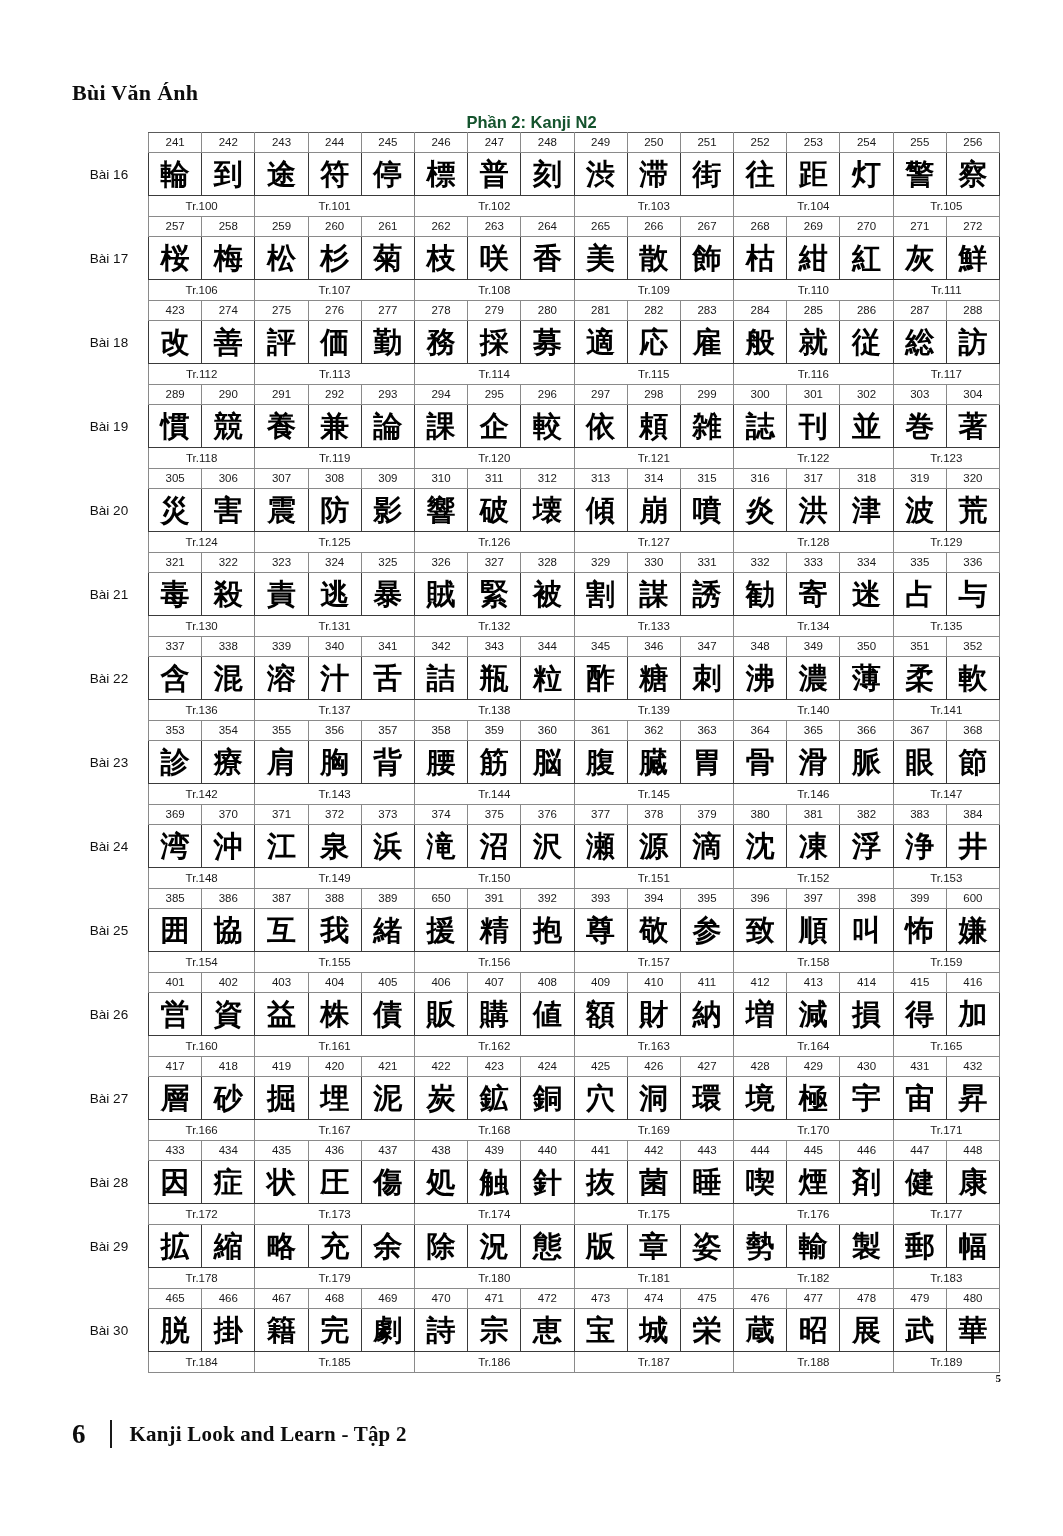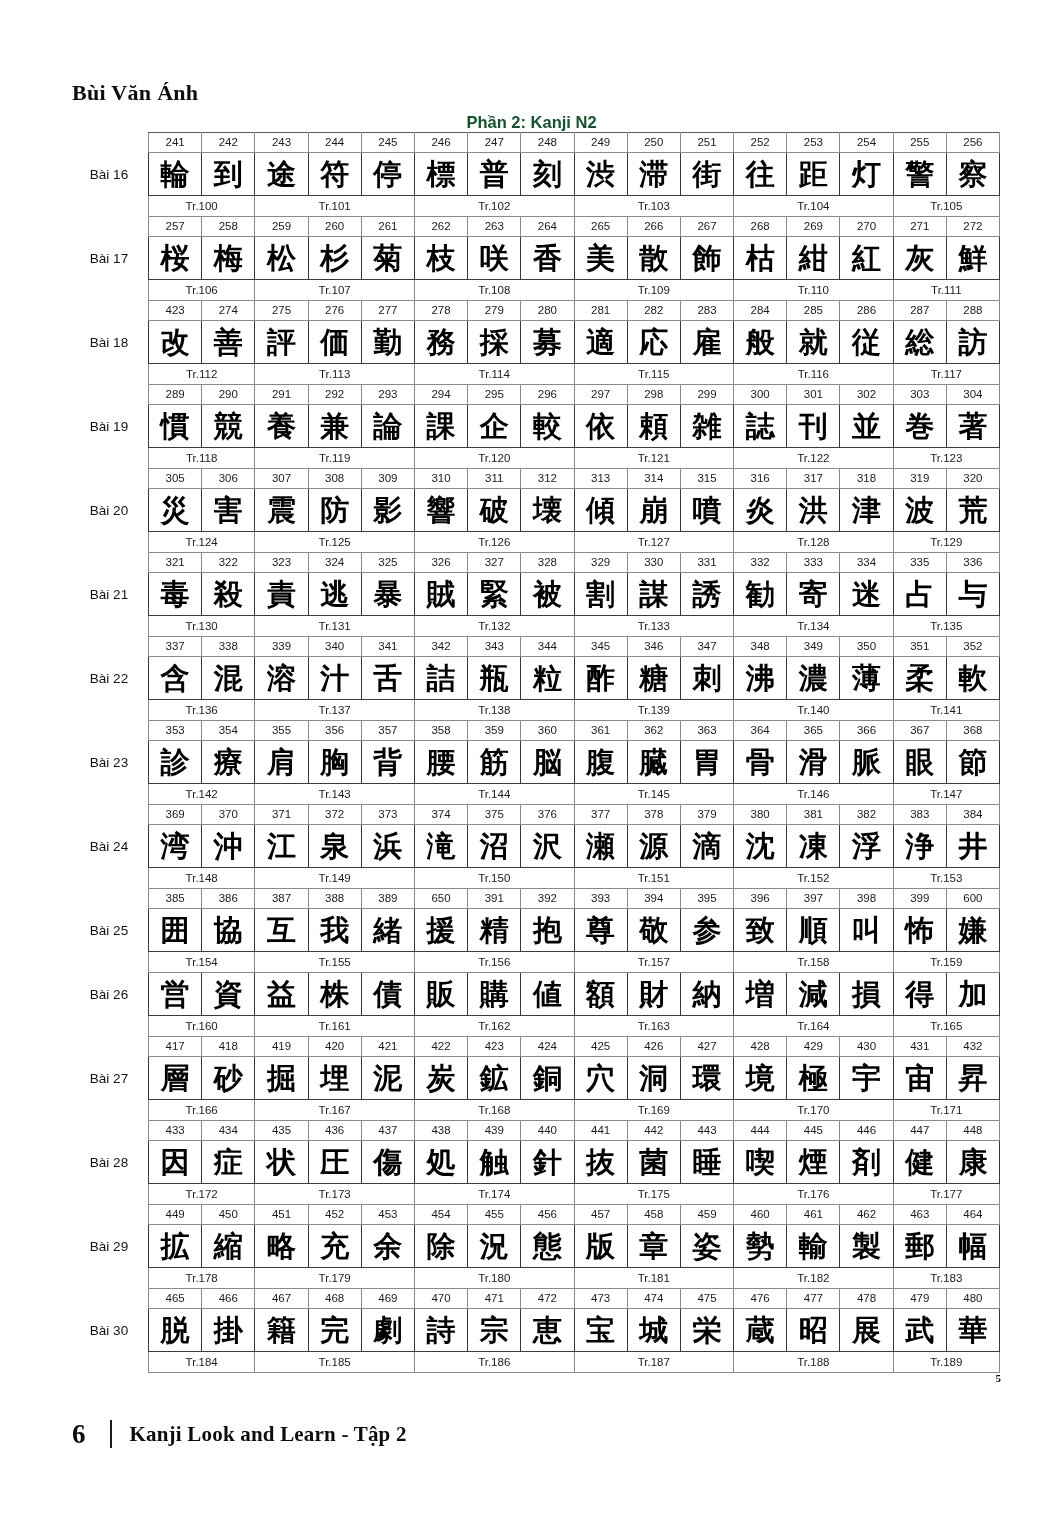--- a/index.html
+++ b/index.html
@@ -643,20 +643,39 @@
           <tr>
             <td class="spacer-label"></td>
             <td class="tr-cell" colspan="2">Tr.154</td>
             <td class="tr-cell" colspan="3">Tr.155</td>
             <td class="tr-cell" colspan="3">Tr.156</td>
             <td class="tr-cell" colspan="3">Tr.157</td>
             <td class="tr-cell" colspan="3">Tr.158</td>
             <td class="tr-cell" colspan="2">Tr.159</td>
           </tr>
           <tr>
+            <td class="spacer-label"></td>
+            <td class="num-cell">401</td>
+            <td class="num-cell">402</td>
+            <td class="num-cell">403</td>
+            <td class="num-cell">404</td>
+            <td class="num-cell">405</td>
+            <td class="num-cell">406</td>
+            <td class="num-cell">407</td>
+            <td class="num-cell">408</td>
+            <td class="num-cell">409</td>
+            <td class="num-cell">410</td>
+            <td class="num-cell">411</td>
+            <td class="num-cell">412</td>
+            <td class="num-cell">413</td>
+            <td class="num-cell">414</td>
+            <td class="num-cell">415</td>
+            <td class="num-cell">416</td>
+          </tr>
+          <tr>
             <td class="lesson-label">Bài 26</td>
             <td class="kanji-cell">営</td>
             <td class="kanji-cell">資</td>
             <td class="kanji-cell">益</td>
             <td class="kanji-cell">株</td>
             <td class="kanji-cell">債</td>
             <td class="kanji-cell">販</td>
             <td class="kanji-cell">購</td>
             <td class="kanji-cell">値</td>
             <td class="kanji-cell">額</td>
@@ -765,39 +784,20 @@
           <tr>
             <td class="spacer-label"></td>
             <td class="tr-cell" colspan="2">Tr.172</td>
             <td class="tr-cell" colspan="3">Tr.173</td>
             <td class="tr-cell" colspan="3">Tr.174</td>
             <td class="tr-cell" colspan="3">Tr.175</td>
             <td class="tr-cell" colspan="3">Tr.176</td>
             <td class="tr-cell" colspan="2">Tr.177</td>
           </tr>
           <tr>
-            <td class="spacer-label"></td>
-            <td class="num-cell">449</td>
-            <td class="num-cell">450</td>
-            <td class="num-cell">451</td>
-            <td class="num-cell">452</td>
-            <td class="num-cell">453</td>
-            <td class="num-cell">454</td>
-            <td class="num-cell">455</td>
-            <td class="num-cell">456</td>
-            <td class="num-cell">457</td>
-            <td class="num-cell">458</td>
-            <td class="num-cell">459</td>
-            <td class="num-cell">460</td>
-            <td class="num-cell">461</td>
-            <td class="num-cell">462</td>
-            <td class="num-cell">463</td>
-            <td class="num-cell">464</td>
-          </tr>
-          <tr>
             <td class="lesson-label">Bài 29</td>
             <td class="kanji-cell">拡</td>
             <td class="kanji-cell">縮</td>
             <td class="kanji-cell">略</td>
             <td class="kanji-cell">充</td>
             <td class="kanji-cell">余</td>
             <td class="kanji-cell">除</td>
             <td class="kanji-cell">況</td>
             <td class="kanji-cell">態</td>
             <td class="kanji-cell">版</td>

